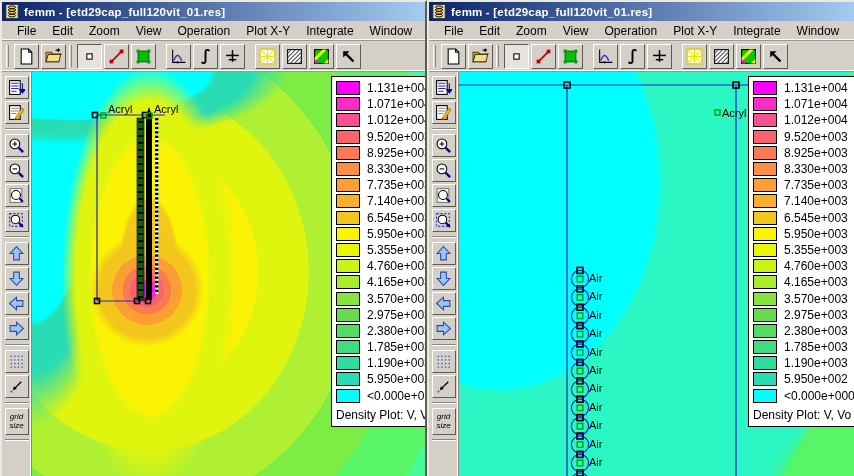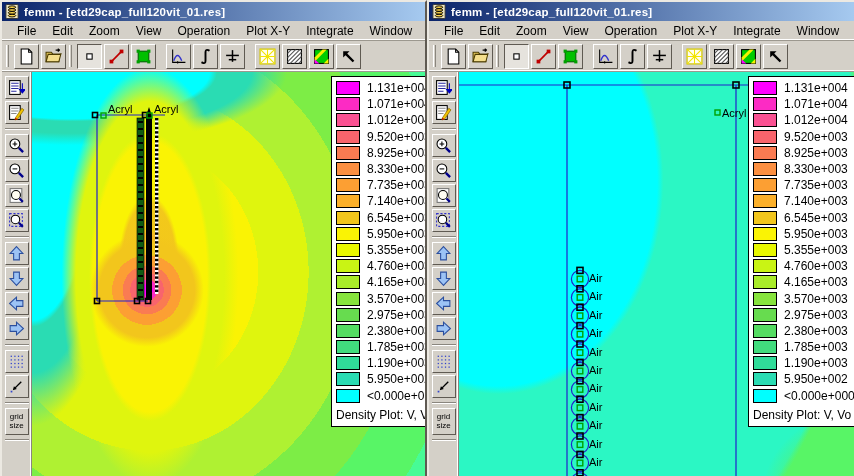--- a/index.html
+++ b/index.html
@@ -66,21 +66,21 @@
     width:30px; flex:0 0 30px; background:#D4D0C8; padding-top:3px;
     border-right:1px solid #8a867e; box-shadow:inset -1px 0 0 #fff;
     display:flex; flex-direction:column; align-items:center;
   }
   .sbtn {
     width:24px; height:23px; margin:1px 0; background:#D4D0C8;
     border:1px solid; border-color:#fff #5f5a52 #5f5a52 #fff;
     display:flex; align-items:center; justify-content:center; padding:0;
   }
   .sbtn svg { width:17px; height:17px; display:block; }
-  .sbtn.tallbtn { height:27px; }
+  .sbtn.tallbtn { height:27px;font-style:italic; }
   .sgroove {
     width:24px; height:2px; margin:3px 0;
     border-top:1px solid #8a867e; border-bottom:1px solid #fff;
   }
   .gridsize { font-size:8px; line-height:8.5px; text-align:center; color:#000; font-family:"Liberation Sans",sans-serif; }
 
   .plot { position:relative; flex:1; overflow:hidden; background:#00FFFF; }
   .plot-bg { position:absolute; inset:0; }
 
   #w1 .plot-bg {

